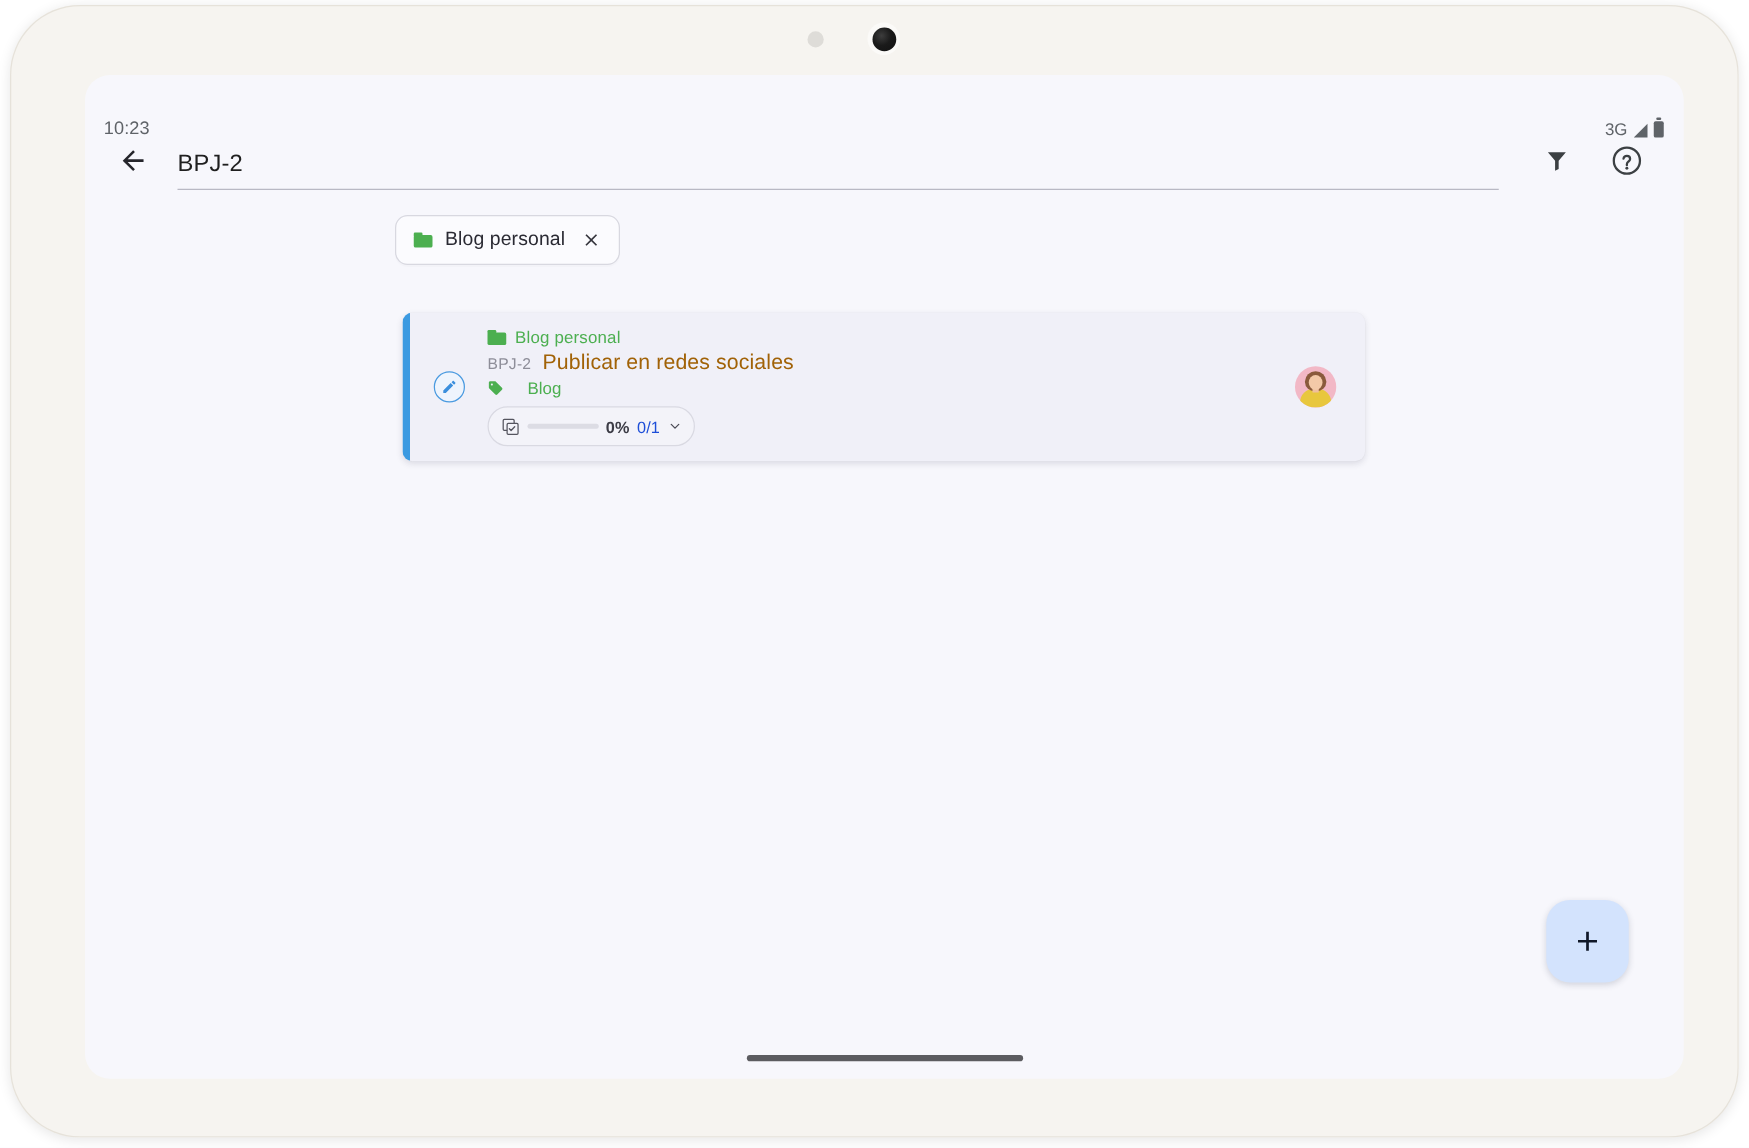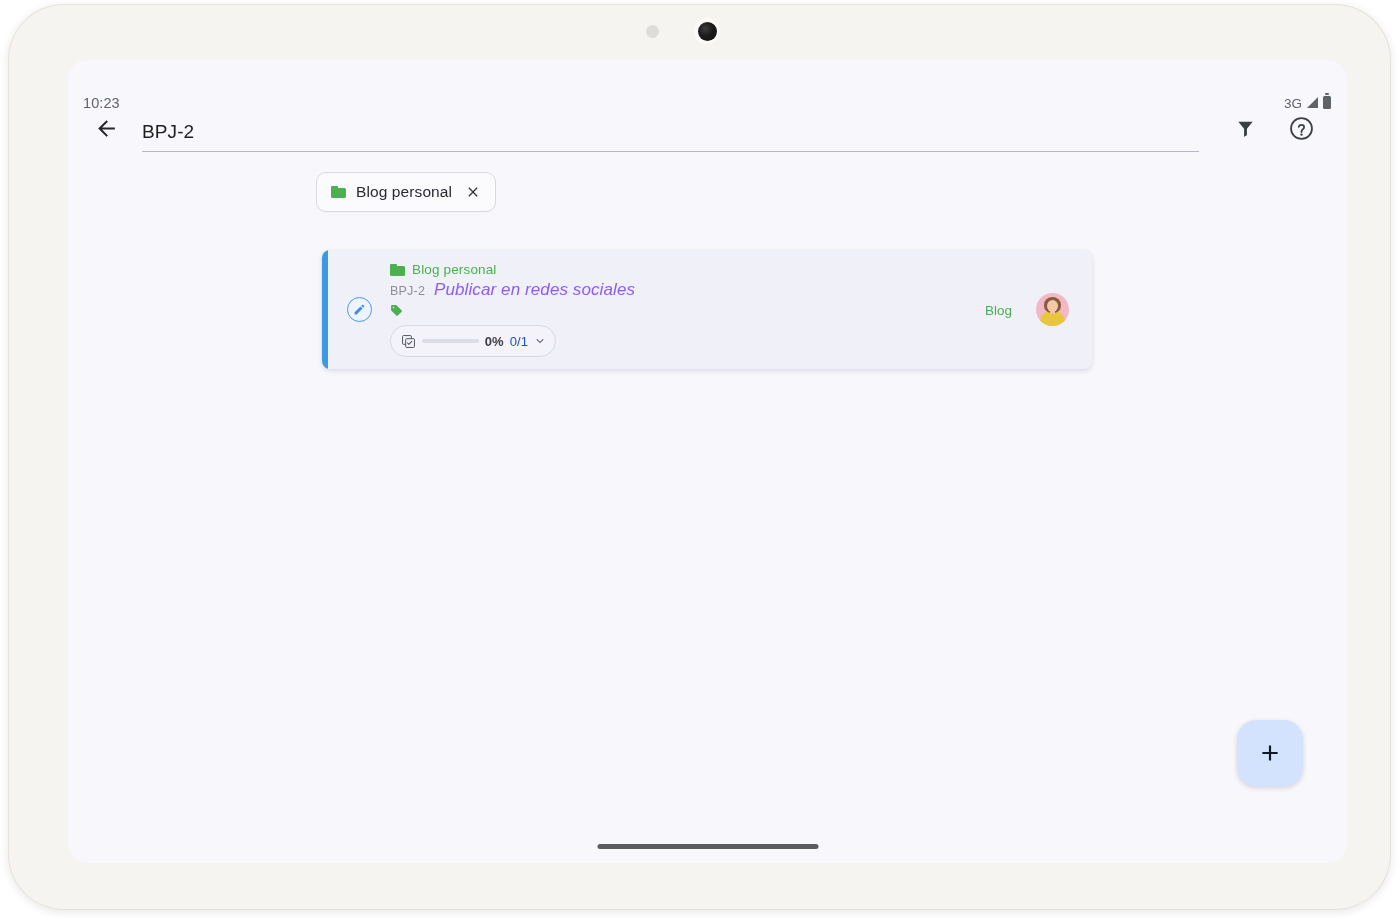--- a/index.html
+++ b/index.html
@@ -51,21 +51,21 @@
     width: 100%; height: 30px;
     display: flex; align-items: center;
     justify-content: space-between;
     padding: 0 16px 0 15px;
     margin-top: 28px;
   }
   .status-time {
     font-size: 14.5px; color: #5f6368; letter-spacing: 0.1px;
   }
   .status-right {
-    display: flex; align-items: flex-start; gap: 5px;
+    display: flex; align-items: center; gap: 5px;
   }
   .status-3g { font-size: 13.5px; color: #5f6368; font-weight: 500; }
   .signal-tri {
     width: 0; height: 0;
     border-left: 11px solid transparent;
     border-bottom: 11px solid #5f6368;
     position: relative; top: 1px;
   }
   .battery {
     width: 8px; height: 13px; background: #5f6368;
@@ -179,27 +179,26 @@
     margin-bottom: 3px;
   }
   .card-title-row {
     display: flex; align-items: baseline; gap: 9px;
     margin-bottom: 3px;
   }
   .card-key {
     font-size: 12.5px; color: #8e8e99; letter-spacing: 0.2px;
   }
   .card-summary {
-    font-size: 17px; color: #8b5cf6; letter-spacing: 0.1px; font-style: italic;
+    font-size: 17px; color: #a16207; letter-spacing: 0.1px;
   }
   .card-label-row {
-    display: flex; align-items: center; gap: 9px;
+    display: flex; align-items: center; gap: 19px;
     font-size: 13.5px; color: #4caf50;
     margin-bottom: 7px;
-    justify-content: space-between;
   }
   .tag-ico { width: 13px; height: 13px; display: block; }
 
   #progress-pill {
     display: inline-flex; align-items: center;
     width: 166px; height: 32px;
     border: 1px solid #d9d9e2;
     border-radius: 16px;
     background: #f3f3f9;
     padding: 0 9px 0 10px;

